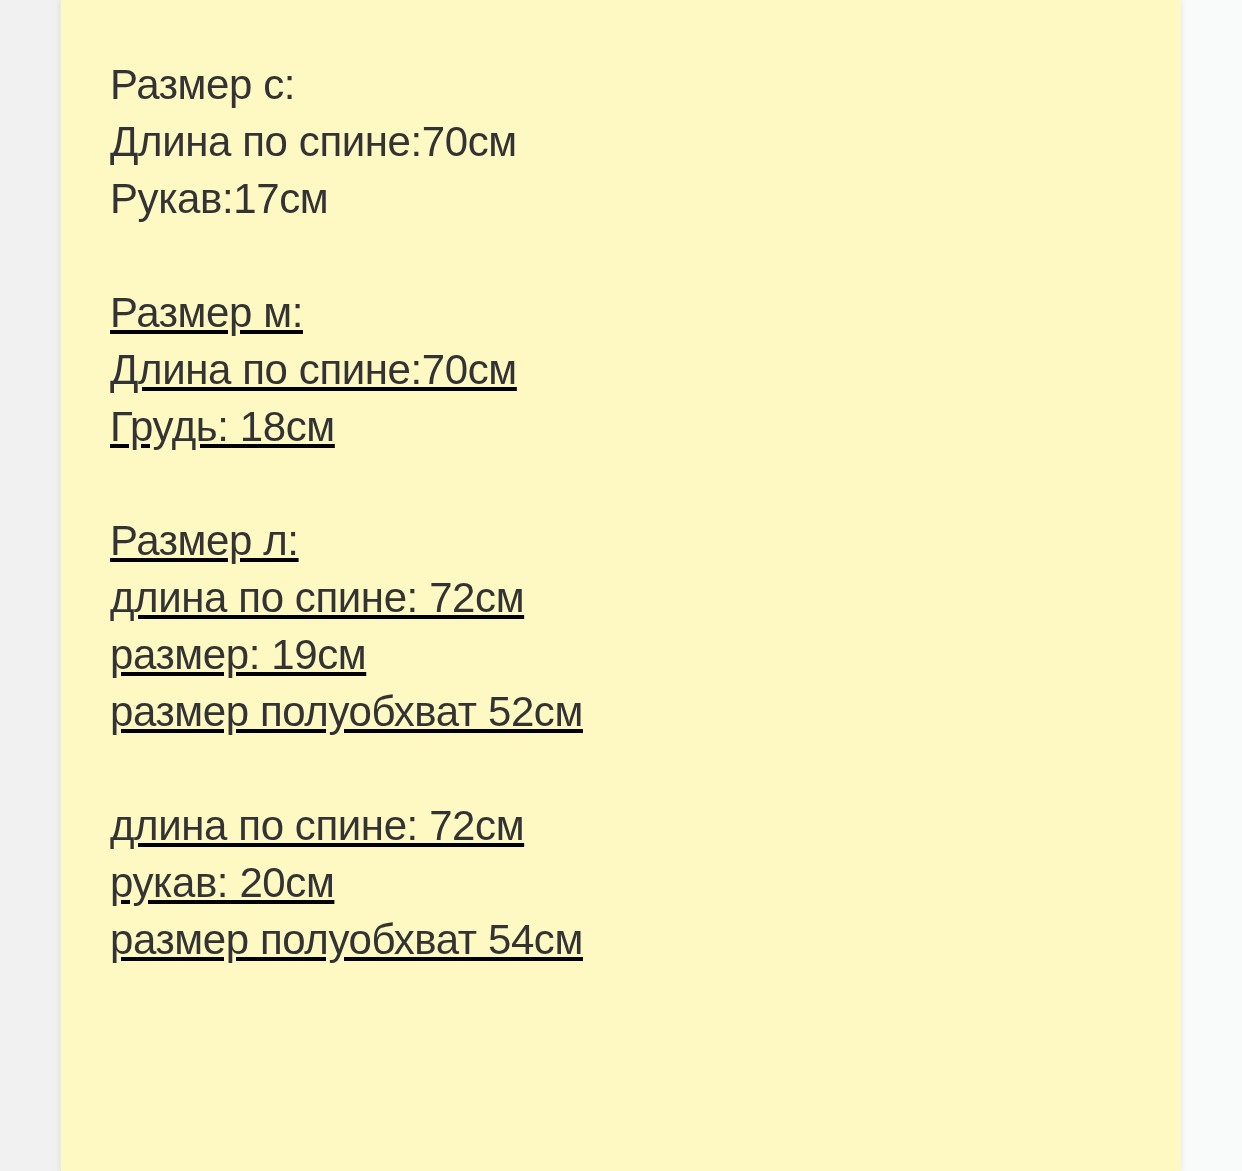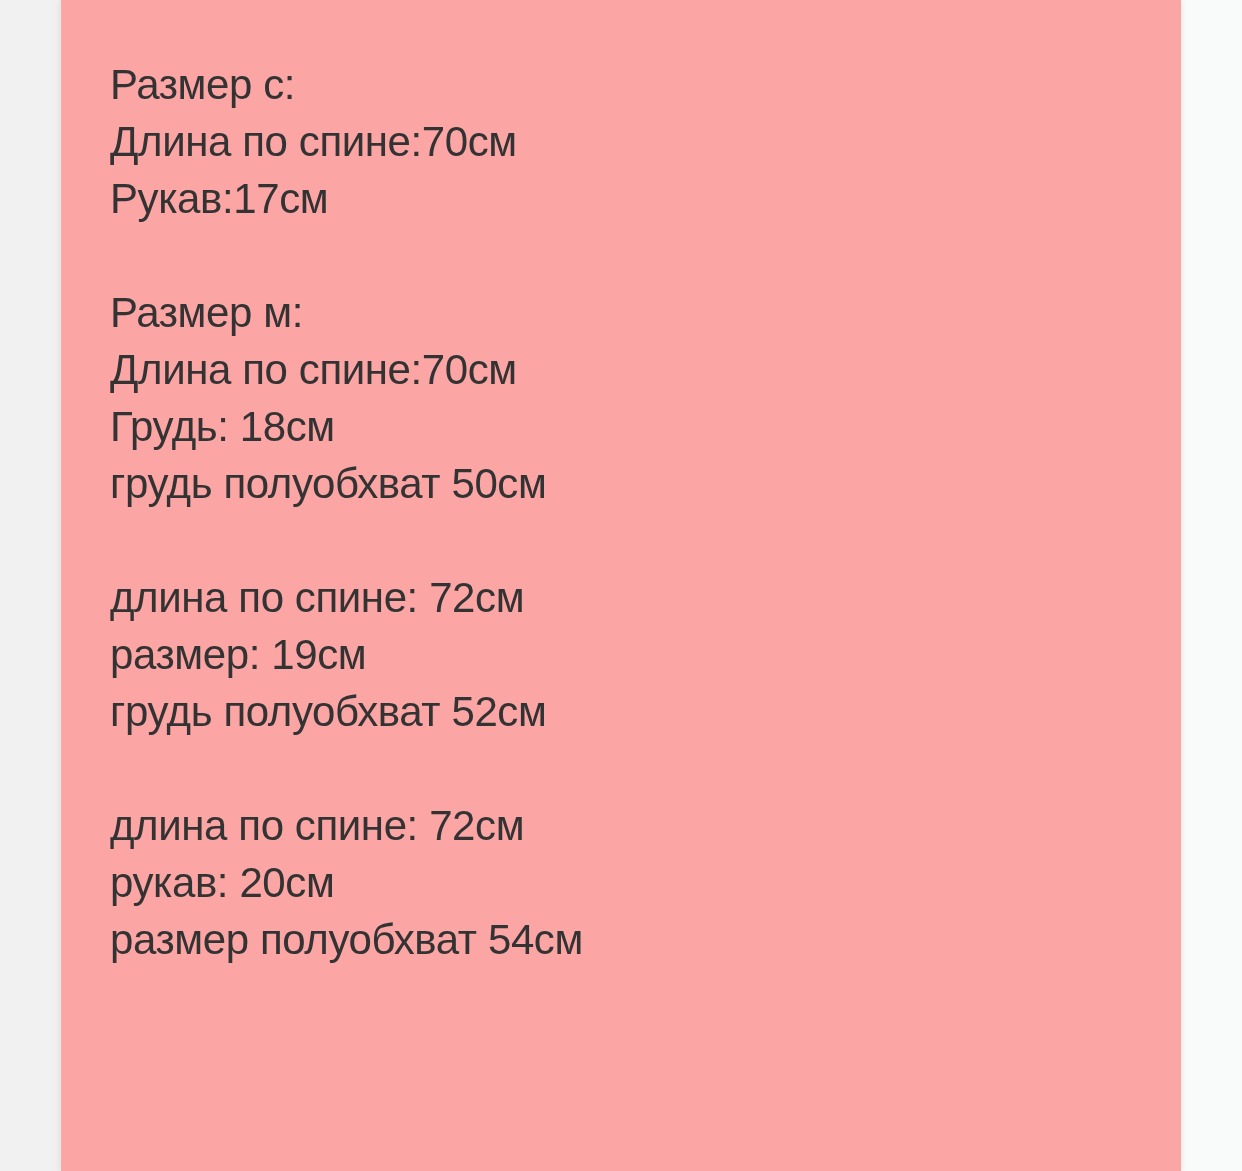--- a/index.html
+++ b/index.html
@@ -28,31 +28,32 @@
     left: 1181px;
     right: 0;
     background: #f9fafa;
   }
   .content-card {
     position: absolute;
     top: 0;
     bottom: 0;
     left: 60px;
     width: 1121px;
-    background: #fca5a5;
+    background: #fef9c3;
     border-left: 1px solid #e9e9ea;
     box-shadow: 0 0 6px rgba(0,0,0,0.10);
     box-sizing: border-box;
     padding: 56px 20px 0 49px;
   }
   .size-block {
     margin: 0;
   }
   .size-block + .size-block {
     margin-top: 57px; 
+    text-decoration: underline;
   }
   .text-line {
     font-size: 42px;
     line-height: 57px;
     letter-spacing: -0.4px;
     color: #333333;
     white-space: pre;
   }
 </style>
 </head>
@@ -66,27 +67,27 @@
   <div class="size-block">
     <div class="text-line">Размер с:</div>
     <div class="text-line">Длина по спине:70см</div>
     <div class="text-line">Рукав:17см</div>
   </div>
 
   <div class="size-block">
     <div class="text-line">Размер м:</div>
     <div class="text-line">Длина по спине:70см</div>
     <div class="text-line">Грудь: 18см</div>
-    <div class="text-line">грудь полуобхват 50см</div>
   </div>
 
   <div class="size-block">
+    <div class="text-line">Размер л:</div>
     <div class="text-line">длина по спине: 72см</div>
     <div class="text-line">размер: 19см</div>
-    <div class="text-line">грудь полуобхват 52см</div>
+    <div class="text-line">размер полуобхват 52см</div>
   </div>
 
   <div class="size-block">
     <div class="text-line">длина по спине: 72см</div>
     <div class="text-line">рукав: 20см</div>
     <div class="text-line">размер полуобхват 54см</div>
   </div>
 
 </div>
 

